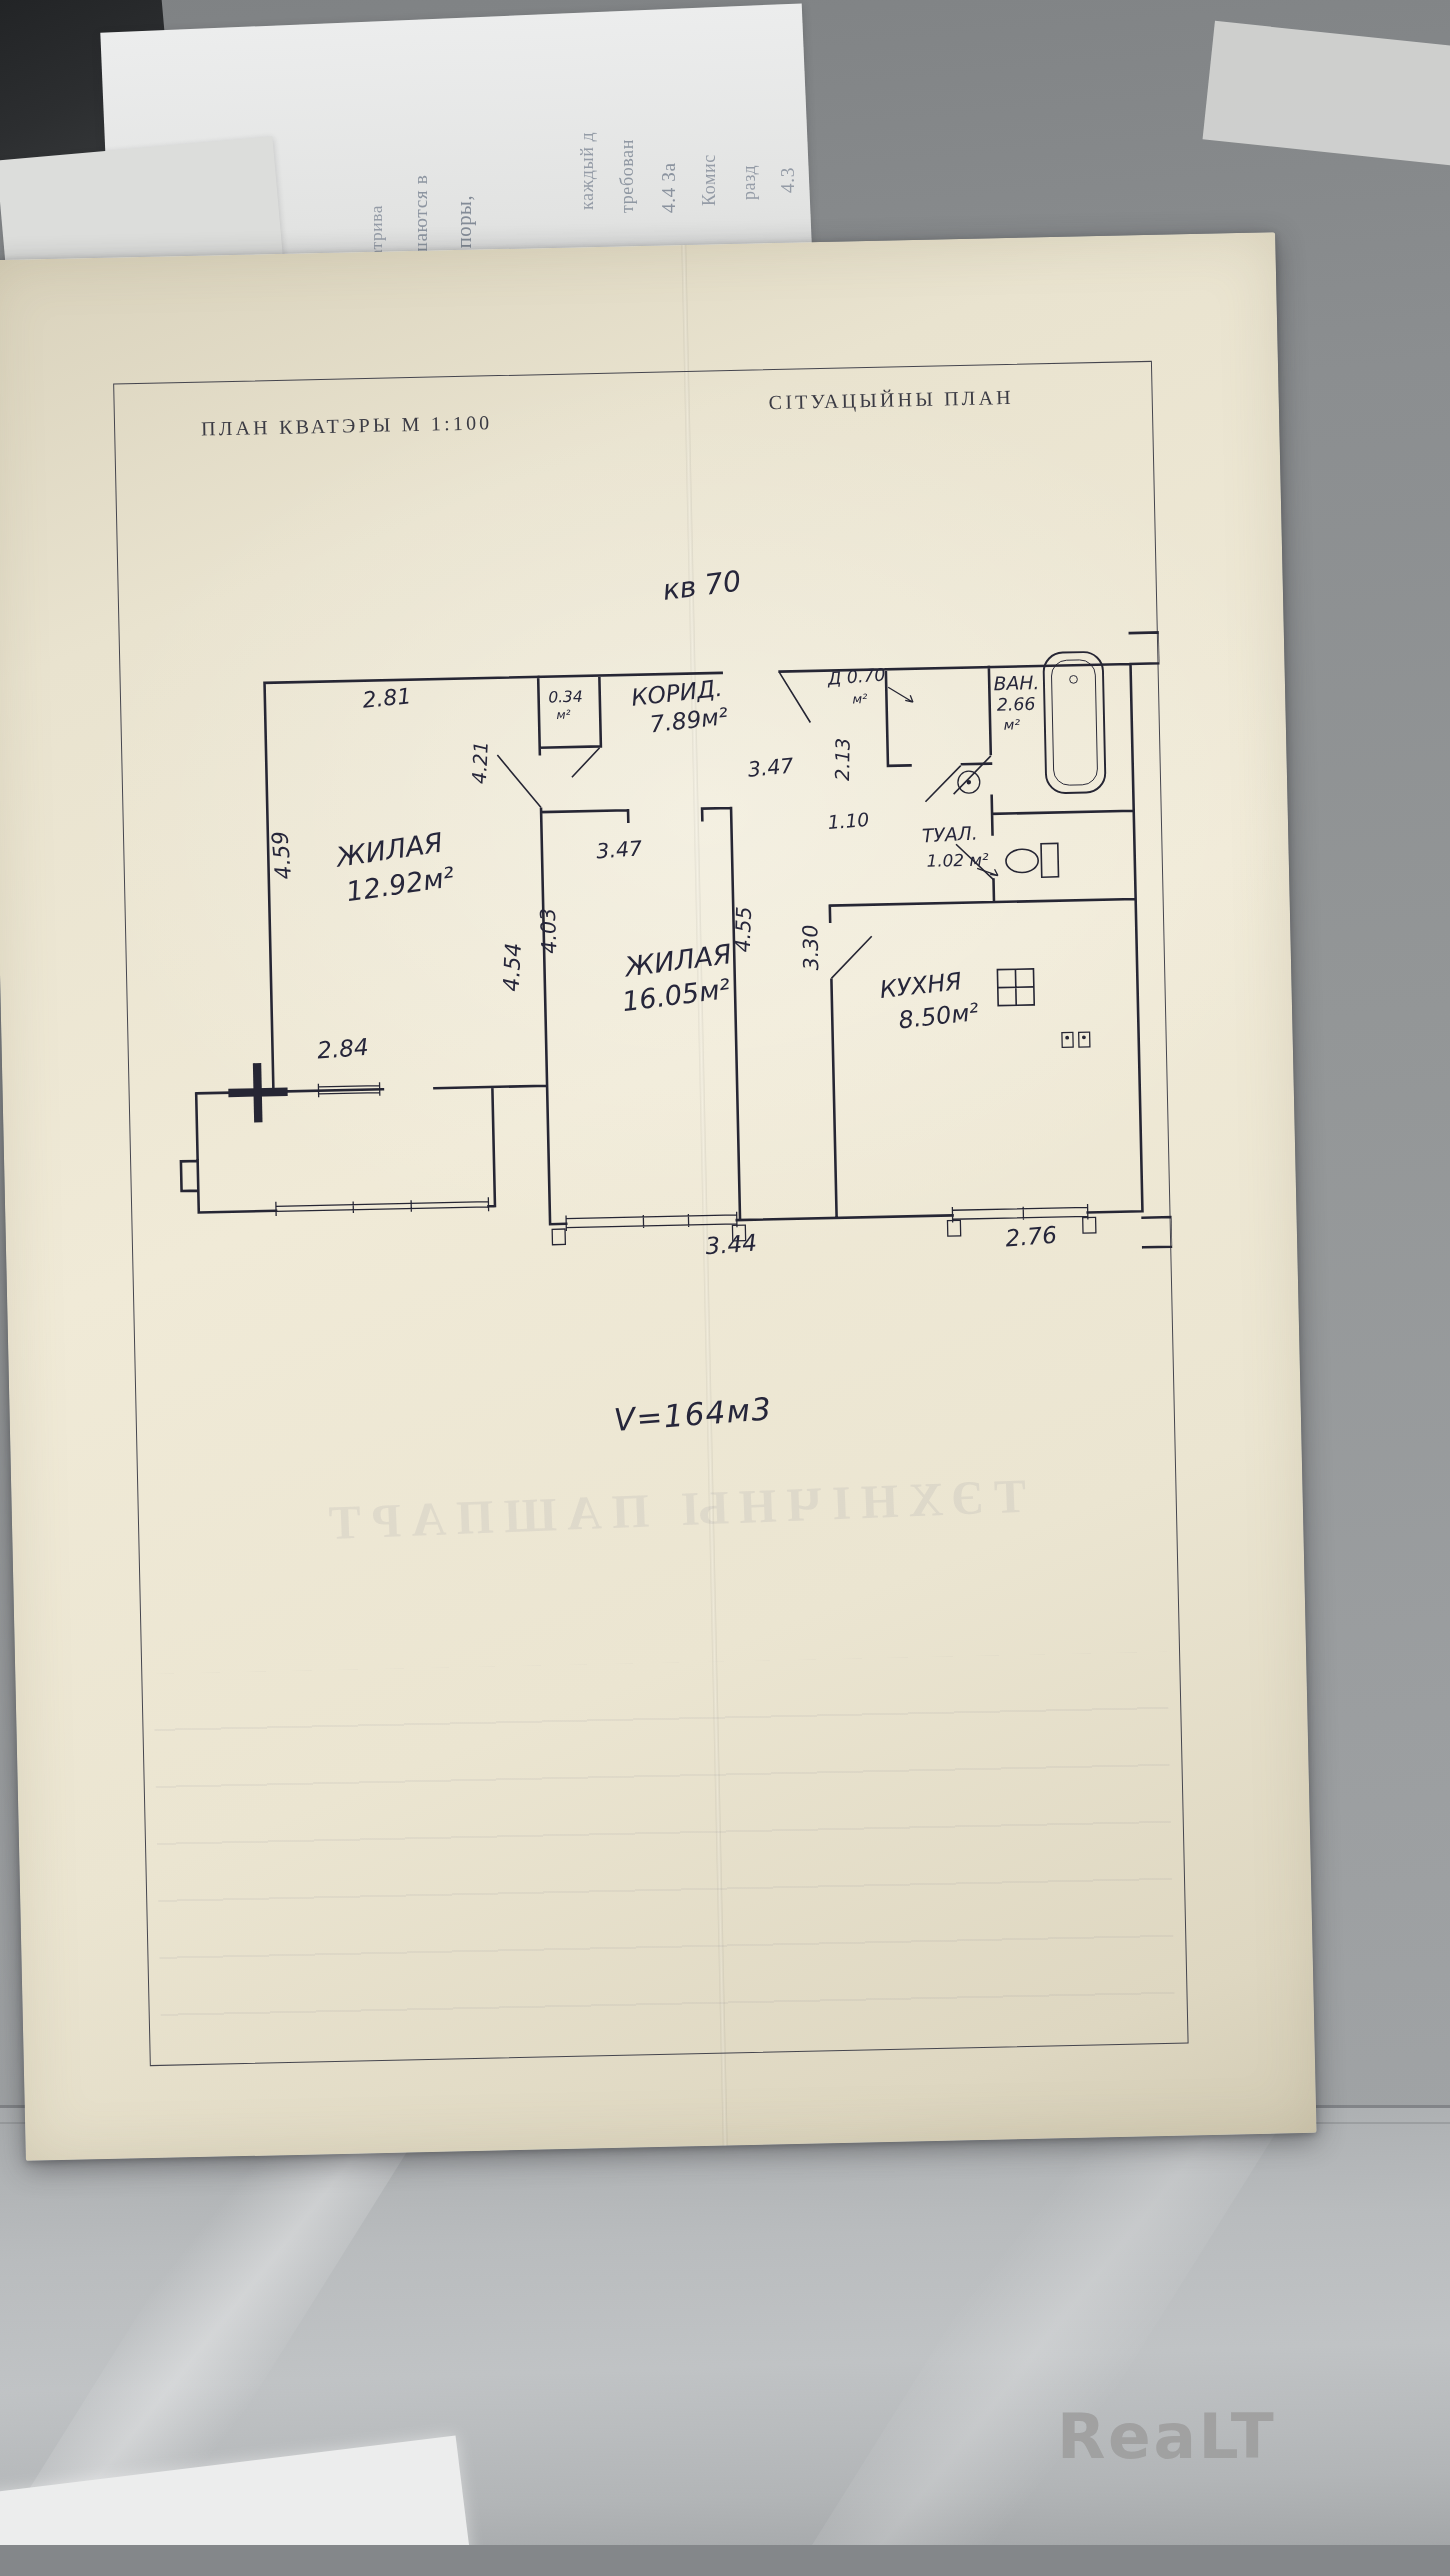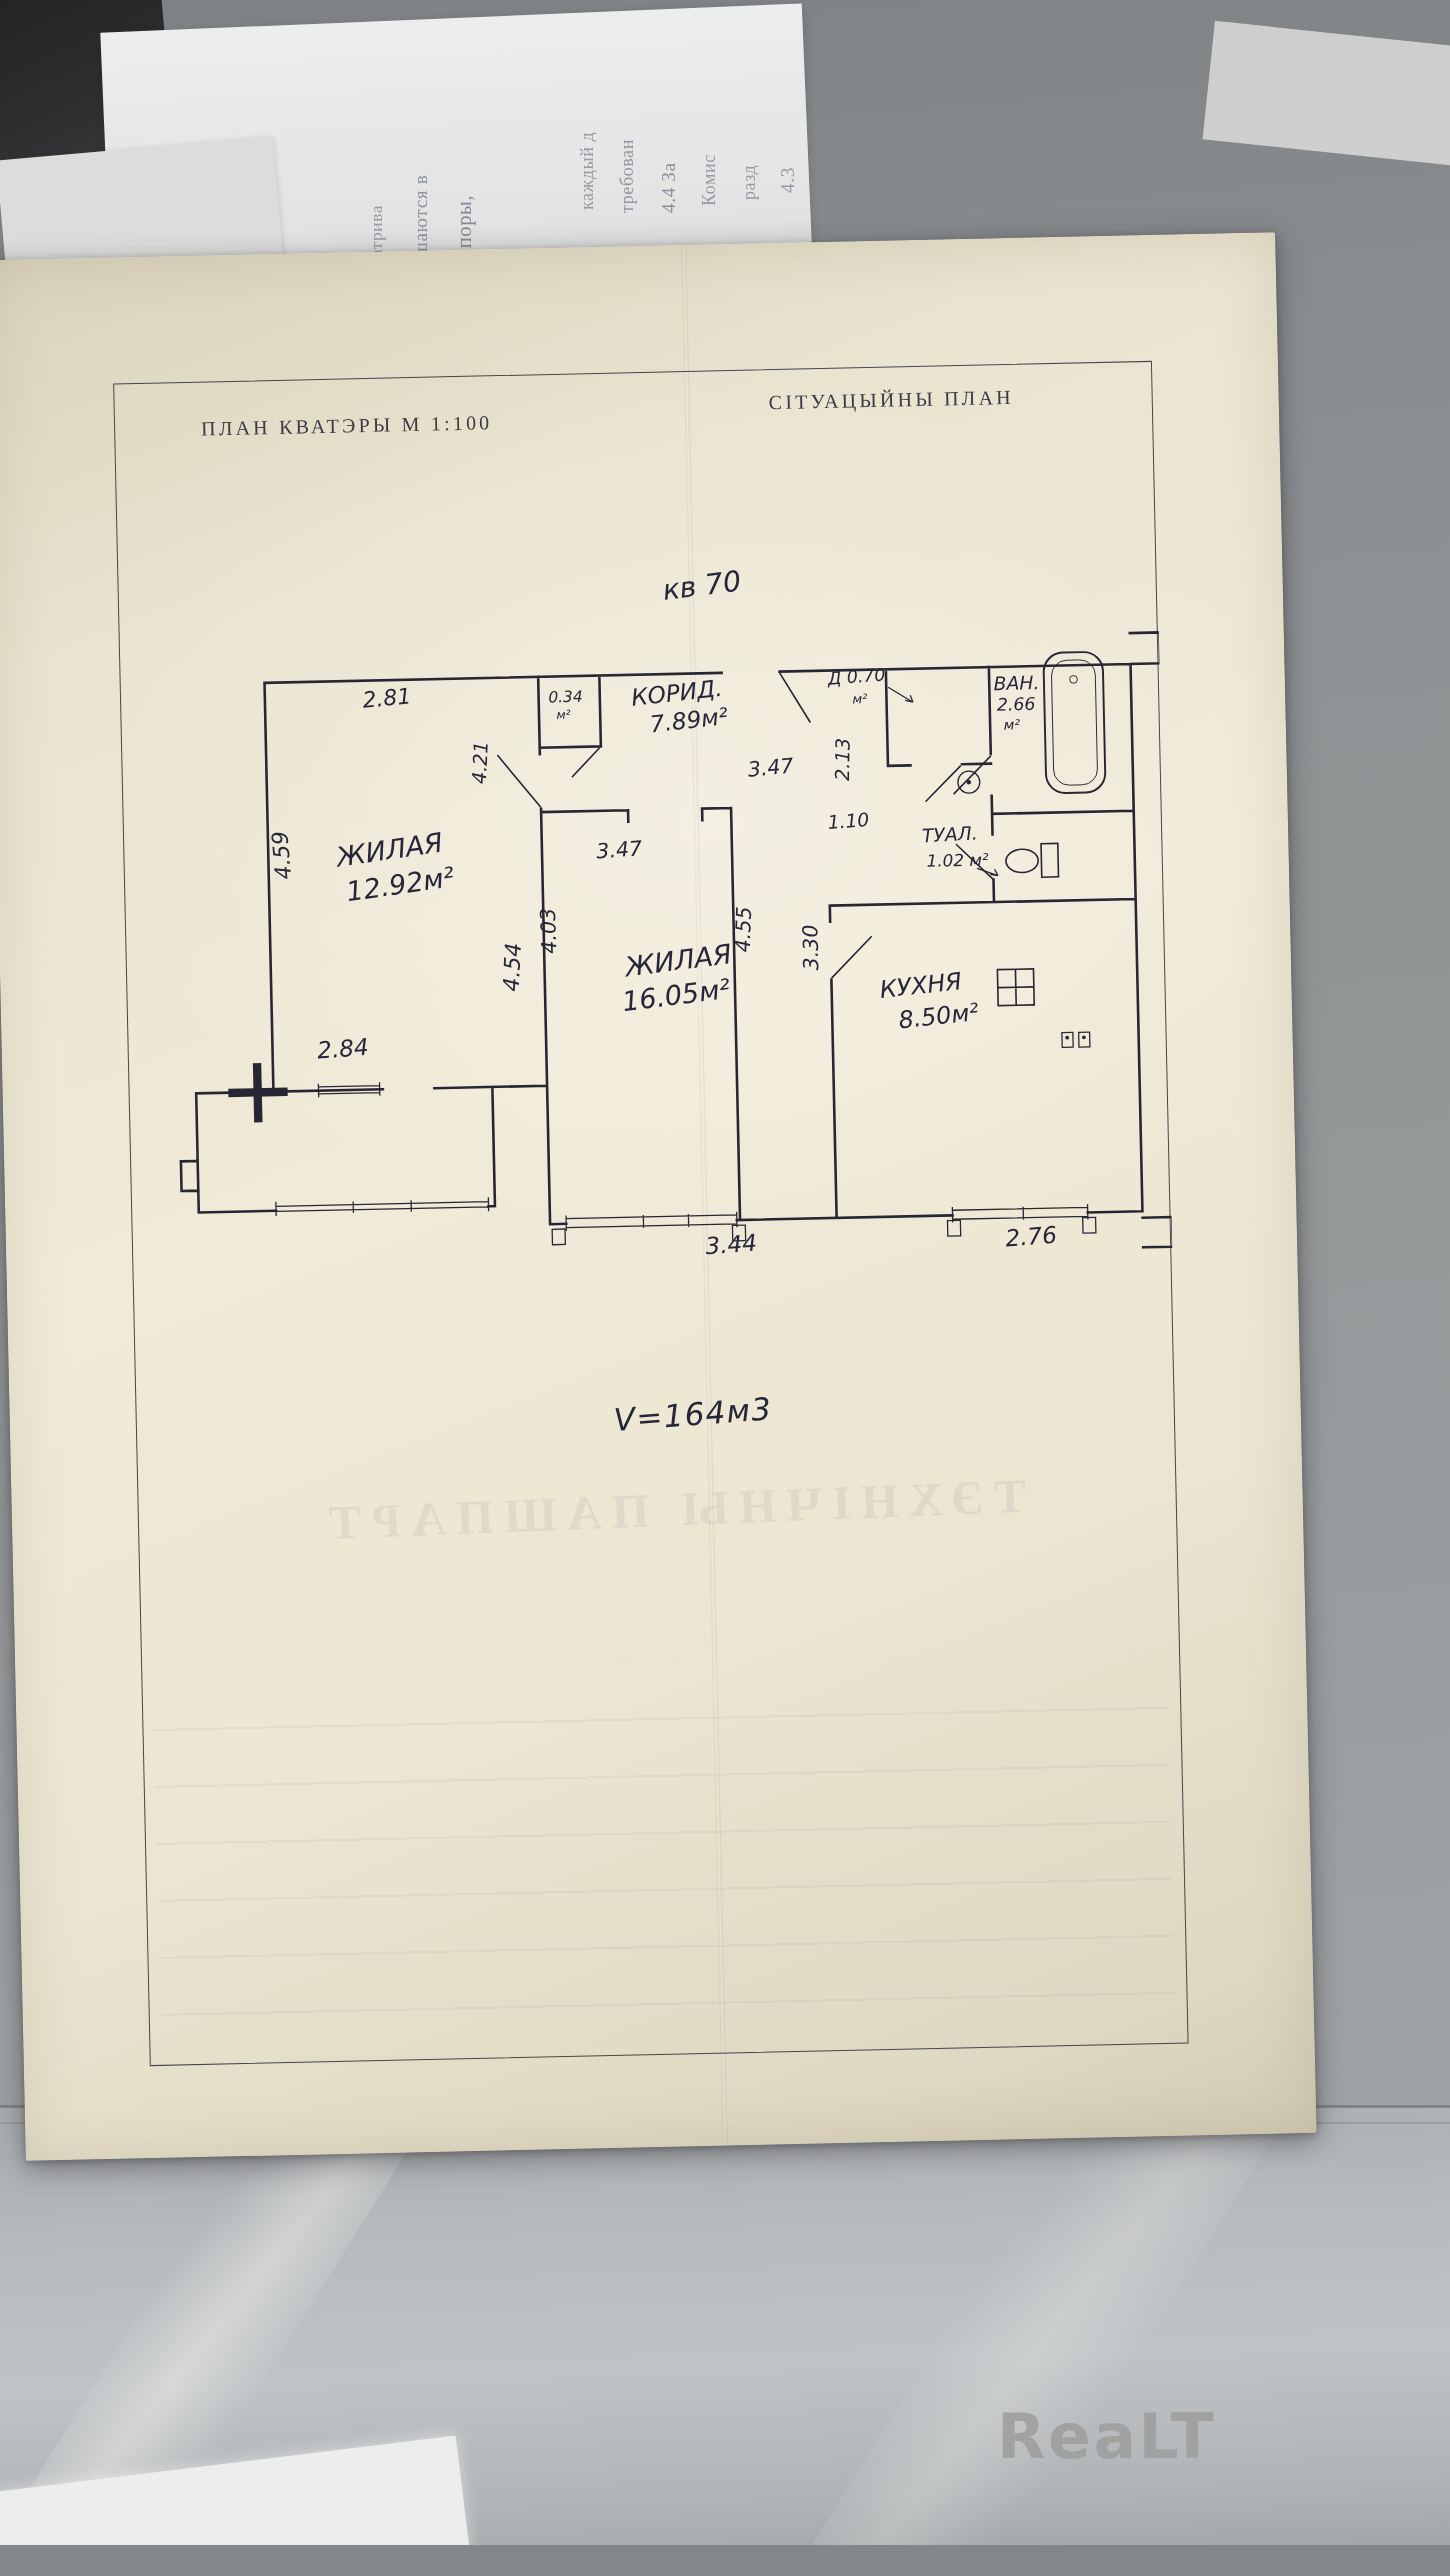--- a/index.html
+++ b/index.html
@@ -27,21 +27,21 @@
   
   .sleeve{position:absolute;left:0;top:2105px;width:1450px;height:471px;
     background:linear-gradient(178deg,#a8abad 0%,#b9bcbe 30%,#c0c3c5 55%,#b2b5b7 80%,#9da0a2 100%);}
   .sleeve-edge1{position:absolute;left:0;top:0;width:100%;height:2.6px;background:rgba(115,118,121,.75);}
   .sleeve-edge2{position:absolute;left:0;top:16.7px;width:100%;height:1.9px;background:rgba(130,133,136,.45);}
   .streak{position:absolute;background:linear-gradient(100deg,transparent 10%,rgba(255,255,255,.34) 50%,transparent 90%);
     transform:skewX(-32deg);}
   .sleeve-paper{position:absolute;left:-45px;top:361px;width:515px;height:206px;
     background:#eceded;transform:rotate(-7deg);box-shadow:0 0 15.5px rgba(255,255,255,.45);}
   .sleeve-band{position:absolute;left:0;bottom:0;width:100%;height:31px;background:#84878a;}
-  .watermark{position:absolute;left:997px;top:2400px;
+  .watermark{position:absolute;left:1057px;top:2400px;
     font-family:"DejaVu Sans",sans-serif;font-weight:bold;font-size:63px;
     color:#9e9e9e;opacity:.88;letter-spacing:2.6px;}
 
   
   .main-paper{position:absolute;left:5.2px;top:246px;width:1291px;height:1901px;
     background:
       radial-gradient(902px 644px at 55% 30%,rgba(255,255,250,.35),rgba(255,255,250,0) 70%),
       linear-gradient(160deg,#d9d2bc 0%,#e9e3cf 18%,#f0ead7 45%,#ebe5d1 70%,#ded7c1 92%,#d2cbb4 100%);
     transform:rotate(-1.25deg);border-radius:2.6px;
     box-shadow:0 7.7px 28px rgba(35,35,40,.45),0 1.9px 6.4px rgba(35,35,40,.3),

